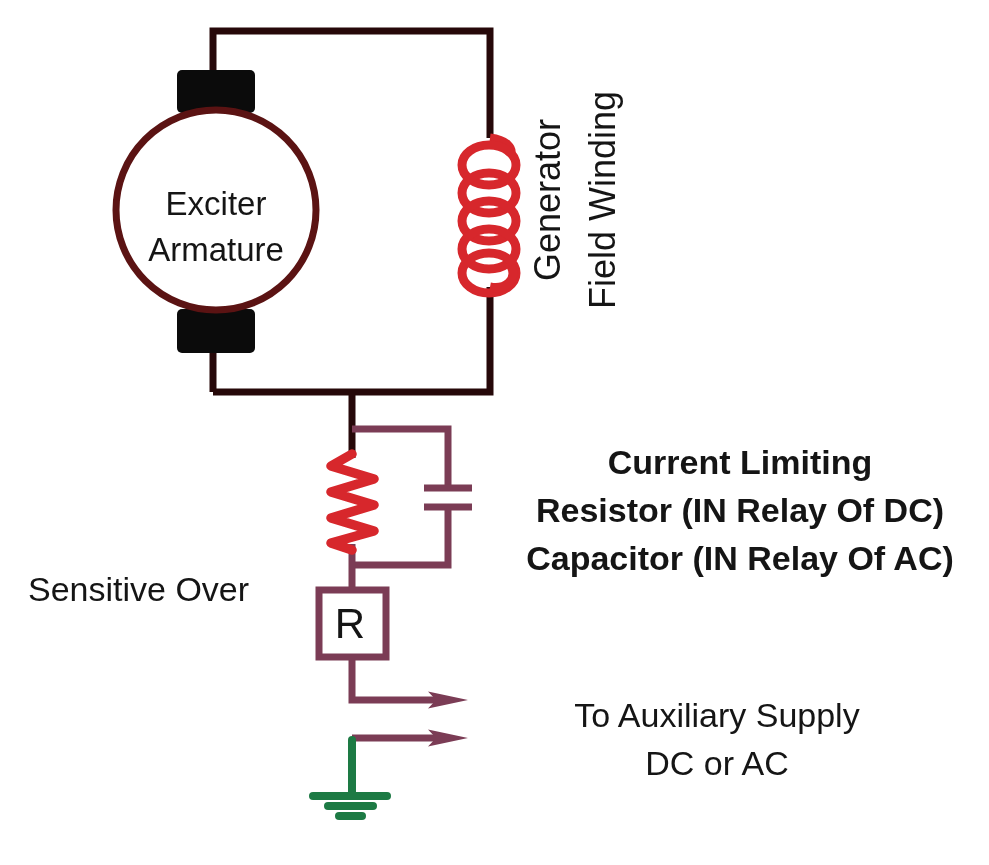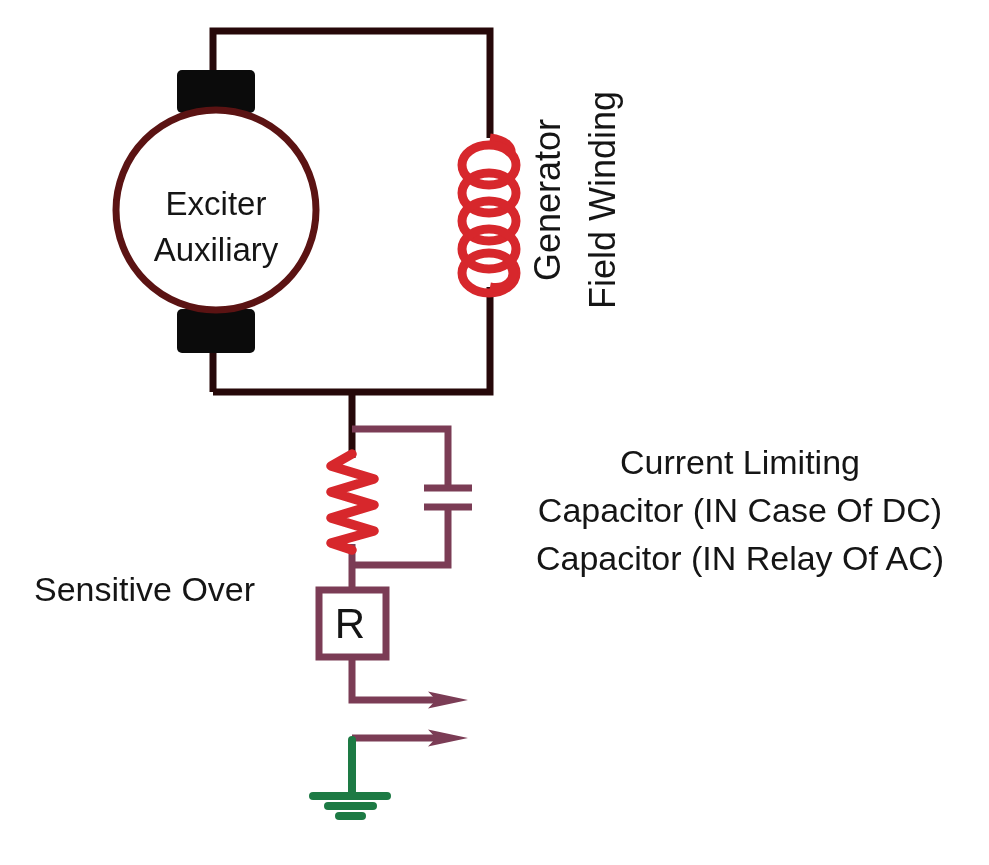--- a/index.html
+++ b/index.html
@@ -47,22 +47,22 @@
   .label.centered { text-align: center; }
   #lbl-exciter {
     left: 66px; top: 152px; width: 300px;
     font-size: 33px; line-height: 46px; margin-top: 29px;
   }
   #lbl-gfw {
     left: 415px; top: 145px; width: 320px; height: 110px;
     font-size: 36px; line-height: 55px;
     transform: rotate(-90deg);
   }
-  #lbl-current   { left: 490px; top: 438px; width: 500px; }
-  #lbl-sensitive { left: 28px;  top: 565px; width: 300px; text-align: left; margin-left: 6px; }
+  #lbl-current   { left: 490px; top: 438px; width: 500px; font-weight: bold; }
+  #lbl-sensitive { left: 28px;  top: 565px; width: 300px; text-align: left; }
   #lbl-aux       { left: 477px; top: 691px; width: 480px; }
 </style>
 </head>
 <body>
 
 <div id="stage">
 
   <svg id="circuit-svg" width="989" height="865" viewBox="0 0 989 865">
 
     <path class="w-dark" d="M 213 392 L 213 31 L 490 31 L 490 138"></path>
@@ -100,32 +100,36 @@
       <ellipse class="w-red" cx="489" cy="193" rx="27" ry="20"></ellipse>
       <ellipse class="w-red" cx="489" cy="221" rx="27" ry="20"></ellipse>
       <ellipse class="w-red" cx="489" cy="249" rx="27" ry="20"></ellipse>
       <ellipse class="w-red" cx="489" cy="273" rx="27" ry="20"></ellipse>
       <path class="w-red" d="M 511 266 C 518 280 505 290 490 287"></path>
     </g>
   </svg>
 
   <div id="lbl-exciter" class="label centered">
     <div>Exciter</div>
-    <div>Auxiliary</div>
+    <div>Armature</div>
   </div>
 
   <div id="lbl-gfw" class="label centered">
     <div>Generator</div>
     <div>Field Winding</div>
   </div>
 
   <div id="lbl-current" class="label centered">
     <div>Current Limiting</div>
-    <div>Capacitor (IN Case Of DC)</div>
+    <div>Resistor (IN Relay Of DC)</div>
     <div>Capacitor (IN Relay Of AC)</div>
   </div>
 
   <div id="lbl-sensitive" class="label">
     <div>Sensitive Over</div>
   </div>
 
+  <div id="lbl-aux" class="label centered">
+    <div>To Auxiliary Supply</div>
+    <div>DC or AC</div>
+  </div>
 
 </div>
 
 </body></html>

